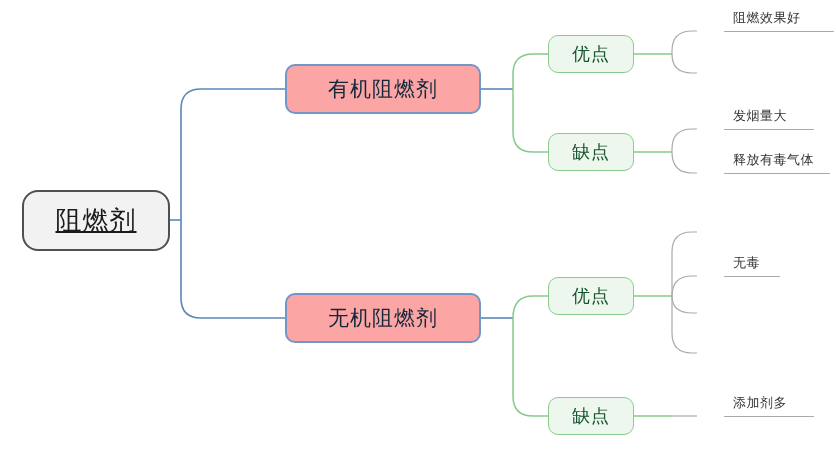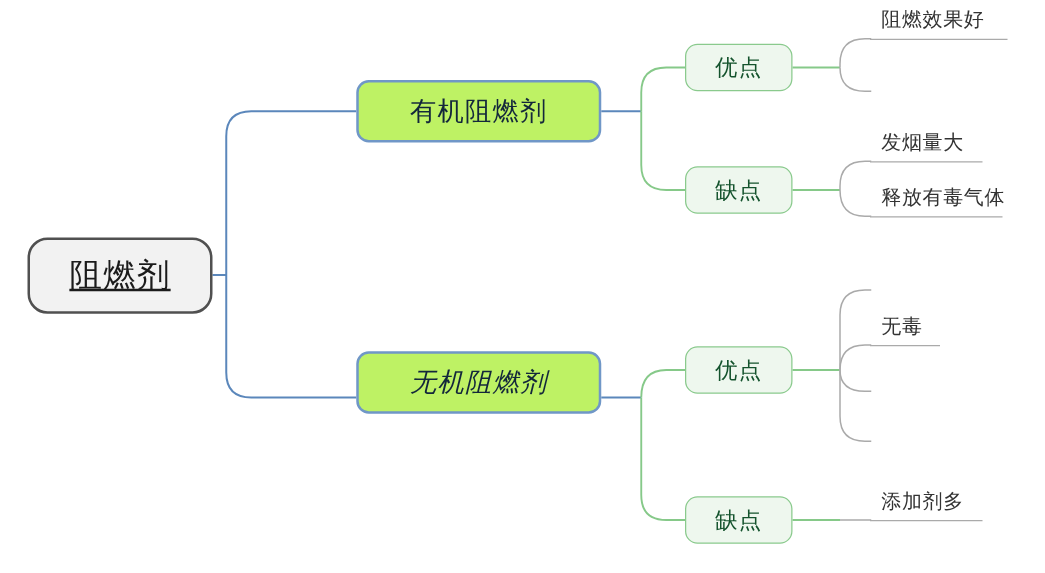--- a/index.html
+++ b/index.html
@@ -15,39 +15,39 @@
     position:absolute;display:flex;align-items:center;justify-content:center;
     box-sizing:border-box;white-space:nowrap;cursor:default;
   }
   .root-node{
     left:22px;top:190px;width:148px;height:61px;
     background:#f2f2f2;border:2px solid #505050;border-radius:16px;
     font-size:26px;color:#1b1b1b;letter-spacing:1px;text-decoration:underline;
   }
   .branch-node{
     left:285px;width:196px;height:50px;
-    background:#bef264;border:2px solid #7097c7;border-radius:10px;
+    background:#fca5a5;border:2px solid #7097c7;border-radius:10px;
     font-size:21px;color:#13273b;letter-spacing:1px;
   }
   .branch-organic{top:64px;}
-  .branch-inorganic{top:281px;font-style:italic;}
+  .branch-inorganic{top:293px;}
   .sub-node{
     left:548px;width:86px;height:38px;
     background:#eef7ee;border:1.5px solid #8aca8d;border-radius:10px;
     font-size:18px;color:#14532d;letter-spacing:1px;
   }
   .sub-pros-organic{top:35px;}
   .sub-cons-organic{top:133px;}
   .sub-pros-inorganic{top:277px;}
   .sub-cons-inorganic{top:397px;}
   .leaf{
-    position:absolute;left:696px;height:28px;
+    position:absolute;left:724px;height:28px;
     box-sizing:border-box;border-bottom:1.2px solid #aaaaaa;
     display:flex;align-items:flex-end;
-    font-size:16px;color:#333333;letter-spacing:0.5px;
+    font-size:13px;color:#333333;letter-spacing:0.5px;
     padding:0 0 4px 9px;white-space:nowrap;cursor:default;
   }
 </style>
 </head>
 <body>
 
 <div class="canvas">
 
   <svg class="connectors" viewBox="0 0 836 458" fill="none">
 

